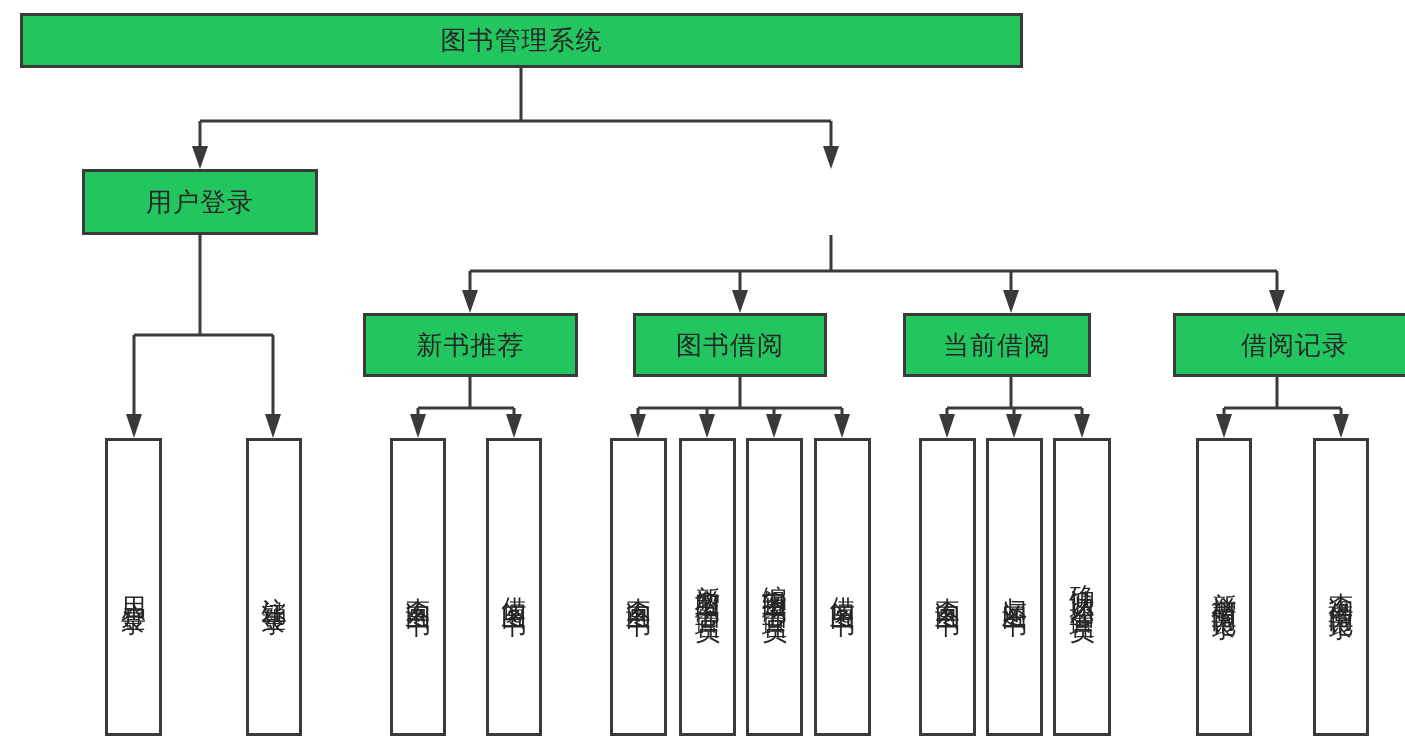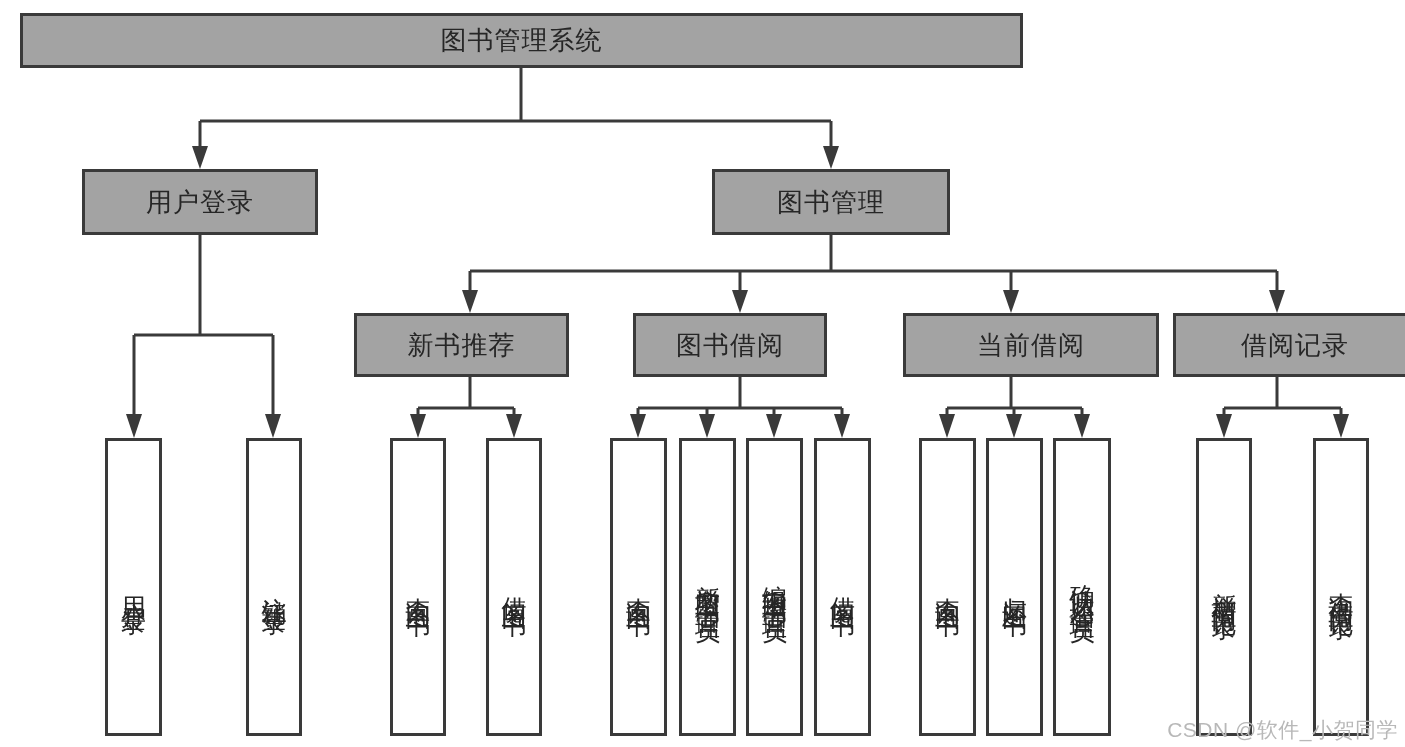--- a/index.html
+++ b/index.html
@@ -8,21 +8,21 @@
     width:1405px;height:747px;
     background:#ffffff;
     font-family:"Liberation Sans","DejaVu Sans",sans-serif;
     overflow:hidden;
   }
   #connectors{position:absolute;left:0;top:0;}
   .hbox{
     position:absolute;
     box-sizing:border-box;
     border:3px solid #3a3a3a;
-    background:#a3a3a3;
+    background:#22c55e;
     display:flex;align-items:center;justify-content:center;
     font-size:26px;color:#262626;
     letter-spacing:1px;
     white-space:nowrap;
   }
   .vbox{
     position:absolute;
     box-sizing:border-box;
     border:3px solid #3a3a3a;
     background:#ffffff;
@@ -91,25 +91,24 @@
       <polygon points="1006,414 1022,414 1014,438"></polygon>
       <polygon points="1074,414 1090,414 1082,438"></polygon>
       <polygon points="1216,414 1232,414 1224,438"></polygon>
       <polygon points="1333,414 1349,414 1341,438"></polygon>
     </g>
   </svg>
 
   <div class="hbox" style="left:20px;top:13px;width:1003px;height:55px;">图书管理系统</div>
 
   <div class="hbox l2" style="left:82px;width:236px;">用户登录</div>
-  <div class="hbox l2" style="left:712px;width:238px;">图书管理</div>
 
-  <div class="hbox l3" style="left:354px;width:215px;">新书推荐</div>
+  <div class="hbox l3" style="left:363px;width:215px;">新书推荐</div>
   <div class="hbox l3" style="left:633px;width:194px;">图书借阅</div>
-  <div class="hbox l3" style="left:903px;width:256px;">当前借阅</div>
+  <div class="hbox l3" style="left:903px;width:188px;">当前借阅</div>
   <div class="hbox l3" style="left:1173px;width:244px;">借阅记录</div>
 
   <div class="vbox" style="left:105px;width:57px;">
     <span>用户登录</span>
   </div>
   <div class="vbox" style="left:246px;width:56px;">
     <span>注销登录</span>
   </div>
 
   <div class="vbox" style="left:390px;width:56px;">
@@ -142,15 +141,14 @@
     <span>确认归还（管理员）</span>
   </div>
 
   <div class="vbox" style="left:1196px;width:56px;">
     <span>新增借阅记录</span>
   </div>
   <div class="vbox" style="left:1313px;width:56px;">
     <span>查询借阅记录</span>
   </div>
 
-  <div class="watermark">CSDN @软件_小贺同学</div>
 
 </div>
 
 </body></html>

